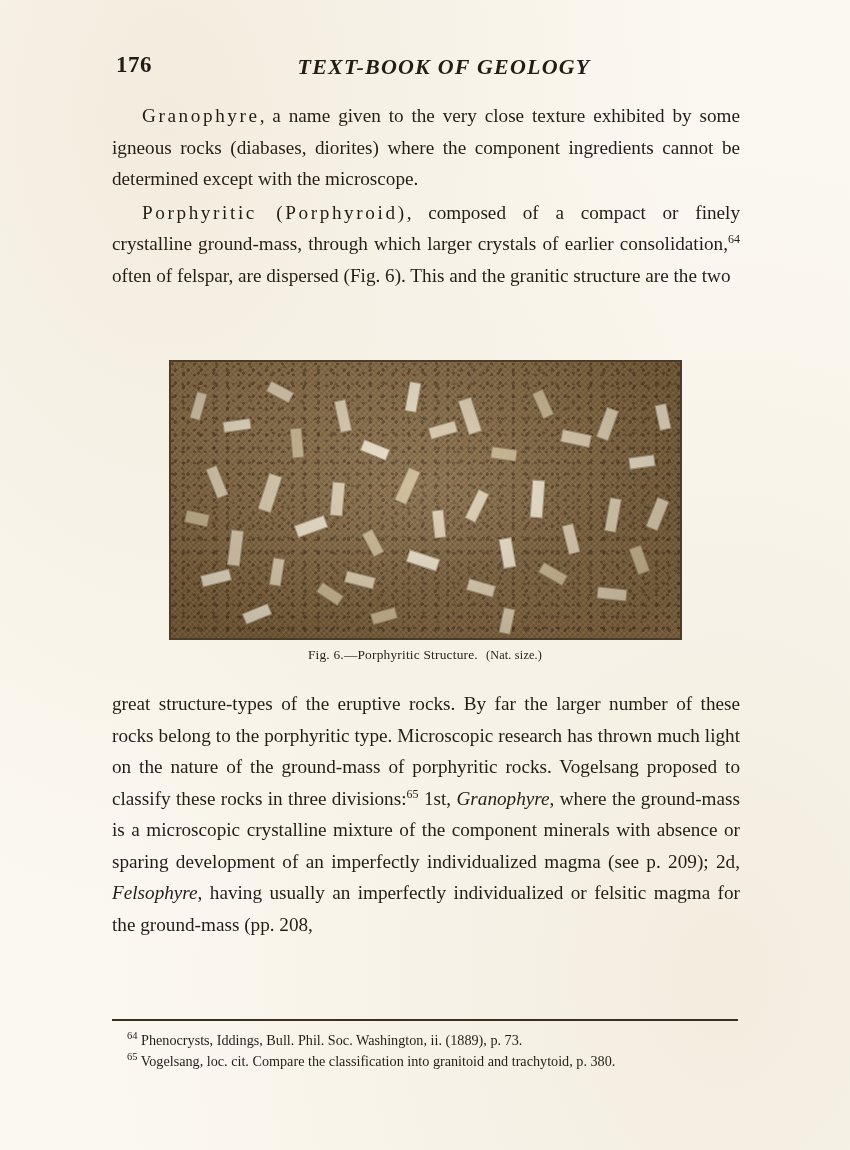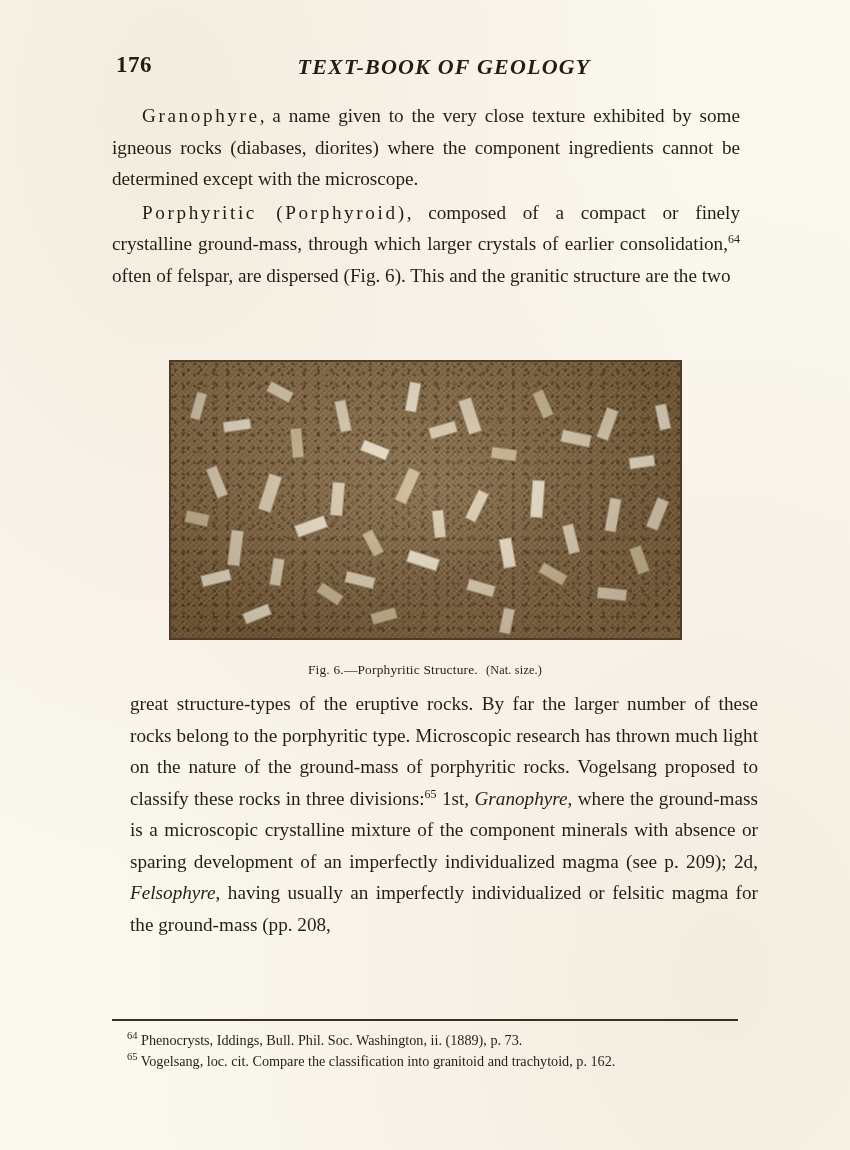--- a/index.html
+++ b/index.html
@@ -130,35 +130,34 @@
     box-shadow: 0 0 1px rgba(60,40,20,0.65);
     border: 0.5px solid rgba(90,66,36,0.45);
   }
   .xtal.d {
     background: #cbb993;
   }
   .xtal.l {
     background: #ece2cc;
   }
   .fig-caption {
-    margin-top: 18px;
+    margin-top: 3px;
     font-size: 13.4px;
     letter-spacing: 0.2px;
     color: #2b2318;
   }
   .fig-caption .natsize {
     font-size: 12.2px;
     margin-left: 8px;
   }
   .body-col-2 {
     position: absolute;
     top: 688px;
     left: 112px;
     width: 628px;
-    margin-left: 18px;
   }
   .footnote-rule {
     position: absolute;
     left: 112px;
     top: 1019px;
     width: 626px;
     border-top: 2px solid #3a2f20;
   }
   .footnotes {
     position: absolute;
@@ -251,16 +250,16 @@
   </div>
 
   <div class="body-col-2">
     <p class="para"><span>great structure-types of the eruptive rocks.   By far the larger number of these rocks belong to the porphyritic type. Microscopic research has thrown much light on the nature of the ground-mass of porphyritic rocks.   Vogelsang proposed to classify these rocks in three divisions:</span><sup class="fn">65</sup><span> 1st, </span><span class="ital">Granophyre</span><span>, where the ground-mass is a microscopic crystalline mixture of the component minerals with absence or sparing development of an imperfectly individualized magma (see p. 209); 2d, </span><span class="ital">Felsophyre</span><span>, having usually an imperfectly individualized or felsitic magma for the ground-mass (pp. 208,</span></p>
   </div>
 
   <div class="footnote-rule"></div>
 
   <div class="footnotes">
     <p><span class="fn-indent"></span><span class="fn-marker">64</span> <span>Phenocrysts, Iddings, Bull. Phil. Soc. Washington, ii. (1889), p. 73.</span></p>
-    <p><span class="fn-indent"></span><span class="fn-marker">65</span> <span>Vogelsang, loc. cit.   Compare the classification into granitoid and trachytoid, p. 162.</span></p>
+    <p><span class="fn-indent"></span><span class="fn-marker">65</span> <span>Vogelsang, loc. cit.   Compare the classification into granitoid and trachytoid, p. 380.</span></p>
   </div>
 
 </div>
 
 </body></html>

